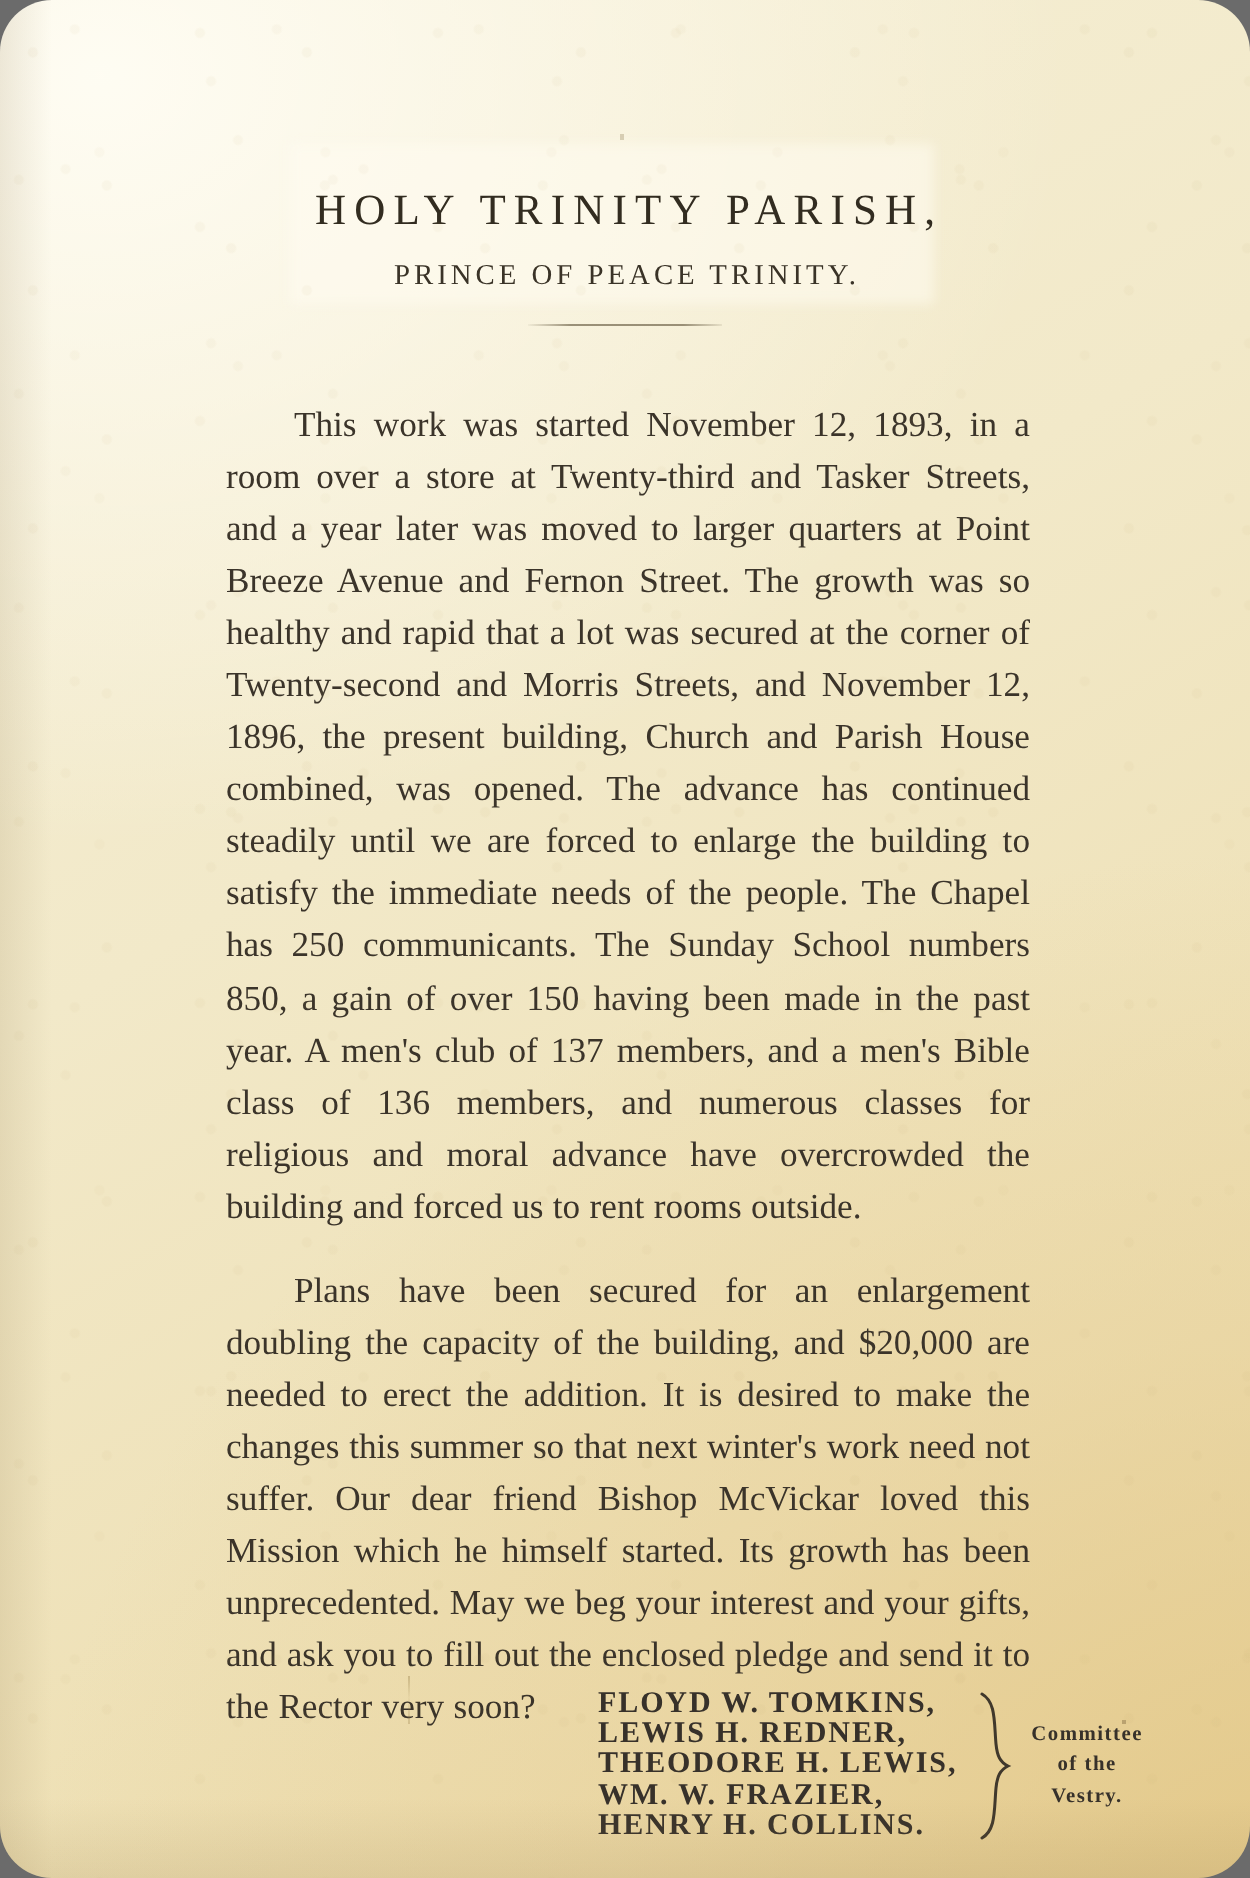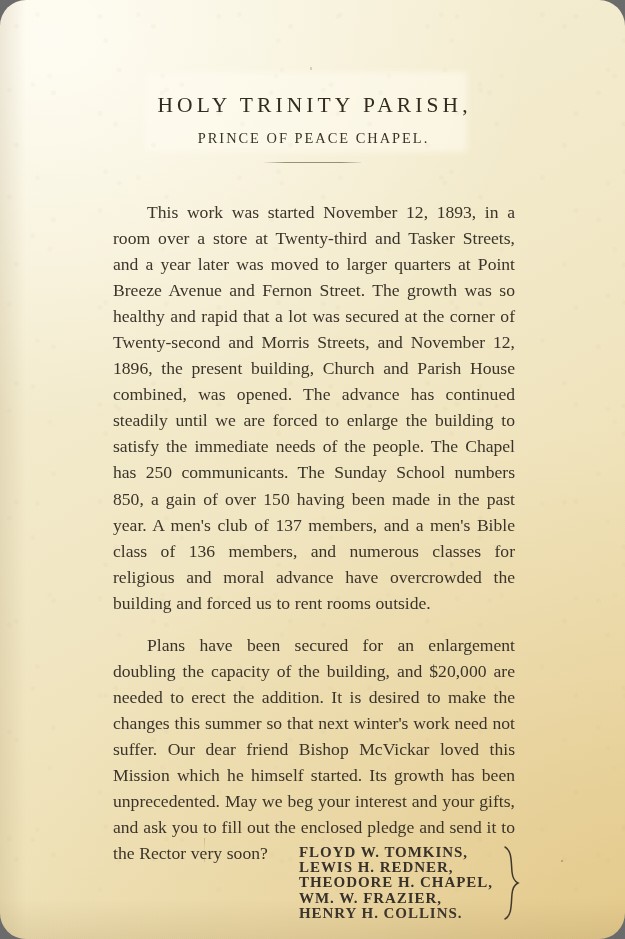--- a/index.html
+++ b/index.html
@@ -155,41 +155,46 @@
   #speck2 { position:absolute; left:310px; top:67px;  width:2px; height:3px; background:rgba(130,108,66,0.28); pointer-events:none; }
 </style>
 </head>
 <body>
 
 <div id="page">
 
   <div id="head-patch"></div>
 
   <div id="title">HOLY TRINITY PARISH,</div>
-  <div id="subtitle">PRINCE OF PEACE CHAPEL.</div>
+  <div id="subtitle">PRINCE OF PEACE TRINITY.</div>
   <div id="rule"></div>
 
   <div id="body">
     <p class="para">This work was started November 12, 1893, in a room over a store at Twenty-third and Tasker Streets, and a year later was moved to larger quarters at Point Breeze Avenue and Fernon Street.   The growth was so healthy and rapid that a lot was secured at the corner of Twenty-second and Morris Streets, and November 12, 1896, the present building, Church and Parish House combined, was opened.   The advance has continued steadily until we are forced to enlarge the building to satisfy the immediate needs of the people.   The Chapel has 250 communicants.   The Sunday School numbers 850, a gain of over 150 having been made in the past year.   A men's club of 137 members, and a men's Bible class of 136 members, and numerous classes for religious and moral advance have overcrowded the building and forced us to rent rooms outside.</p>
     <p class="para">Plans have been secured for an enlargement doubling the capacity of the building, and $20,000 are needed to erect the addition.   It is desired to make the changes this summer so that next winter's work need not suffer.   Our dear friend Bishop McVickar loved this Mission which he himself started.   Its growth has been unprecedented.   May we beg your interest and your gifts, and ask you to fill out the enclosed pledge and send it to the Rector very soon?</p>
   </div>
 
   <div id="sig">
     <div id="names">
       <div>FLOYD W. TOMKINS,</div>
       <div>LEWIS H. REDNER,</div>
-      <div>THEODORE H. CHAPEL,</div>
+      <div>THEODORE H. LEWIS,</div>
       <div>WM. W. FRAZIER,</div>
       <div>HENRY H. COLLINS.</div>
     </div>
     <div id="brace">
       <svg width="18" height="76" viewBox="0 0 18 76" aria-hidden="true">
         <path d="M3 2 C 10 6, 9 16, 10 27 C 10.6 33, 12 36, 16 38 C 12 40, 10.6 43, 10 49 C 9 60, 10 70, 3 74" fill="none" stroke="#40382c" stroke-width="1.5" stroke-linecap="round"></path>
       </svg>
     </div>
+    <div id="committee">
+      <div>Committee</div>
+      <div>of the</div>
+      <div>Vestry.</div>
+    </div>
   </div>
 
   <div id="blemish"></div>
   <div id="speck1"></div>
   <div id="speck2"></div>
 
   <div id="grain"></div>
   <div id="gutter"></div>
   <div id="edge-bottom"></div>
 </div>

